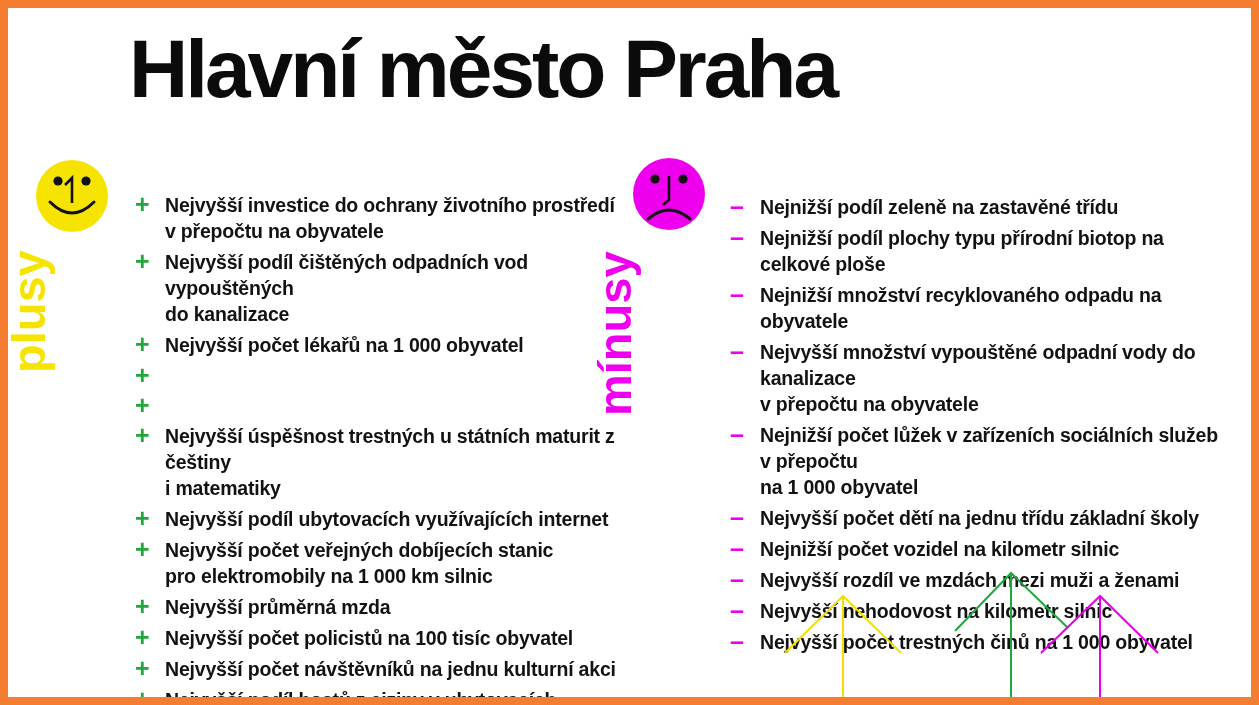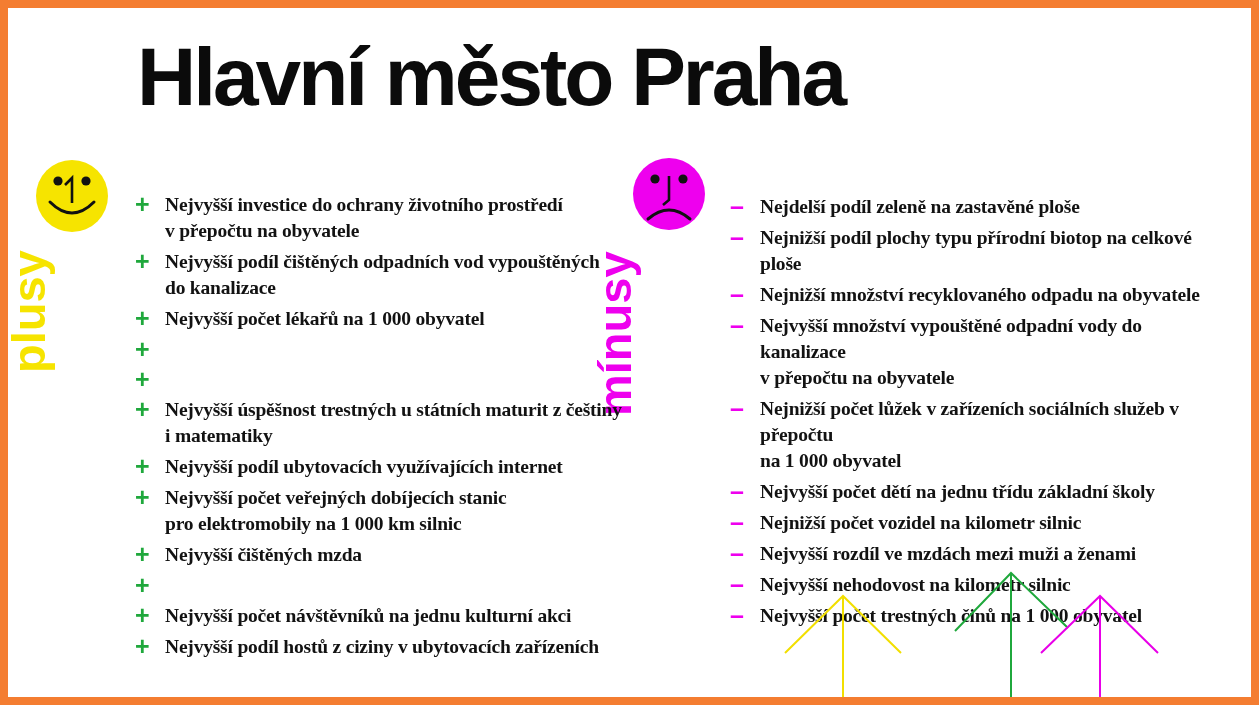--- a/index.html
+++ b/index.html
@@ -6,21 +6,21 @@
   .page{
     position:relative;
     width:1259px;height:705px;
     box-sizing:border-box;
     border:8px solid #F47D31;
     background:#fff;
     font-family:"Liberation Sans",sans-serif;
     overflow:hidden;
   }
   .page-title{
-    position:absolute;left:117px;top:14px;margin:12px;
+    position:absolute;left:117px;top:14px;margin:4px;
     font-size:82px;line-height:1.05;font-weight:bold;
     letter-spacing:-3px;color:#0b0b0b;white-space:nowrap;
   }
   .face{position:absolute;width:72px;height:72px;}
   .face-plus{left:28px;top:152px;}
   .face-minus{left:625px;top:150px;}
   .vlabel{
     position:absolute;height:47px;line-height:47px;
     font-size:47px;font-weight:bold;white-space:nowrap;
     transform:rotate(-90deg);transform-origin:0 100%;
@@ -33,21 +33,21 @@
   .minus-list{left:722px;top:186px;width:500px;}
   ul.blist li{display:flex;align-items:flex-start;margin:0 0 5px 0;}
   ul.blist .bullet{
     flex:0 0 30px;width:30px;
     font-weight:bold;font-size:25px;line-height:25px;
   }
   .plus-list .bullet{color:#1FA83C;}
   .minus-list .bullet{color:#EE00EE;font-size:27px;line-height:23px;}
   ul.blist .txt{
     font-size:19.5px;line-height:26px;font-weight:600;
-    color:#121212;white-space:pre-line;letter-spacing:-0.2px;font-family:Liberation Serif, serif;
+    color:#121212;white-space:pre-line;letter-spacing:-0.2px;
   }
   .arrows{position:absolute;left:760px;top:556px;}
 </style>
 </head>
 <body>
 
 <div class="page">
 
   <h1 class="page-title">Hlavní město Praha</h1>
 
@@ -101,39 +101,40 @@
         <span class="bullet">+</span>
         <span class="txt">Nejvyšší podíl ubytovacích využívajících internet</span>
       </li>
       <li>
         <span class="bullet">+</span>
         <span class="txt">Nejvyšší počet veřejných dobíjecích stanic
 pro elektromobily na 1 000 km silnic</span>
       </li>
       <li>
         <span class="bullet">+</span>
-        <span class="txt">Nejvyšší čištěných mzda</span>
+        <span class="txt">Nejvyšší průměrná mzda</span>
       </li>
       <li>
         <span class="bullet">+</span>
+        <span class="txt">Nejvyšší počet policistů na 100 tisíc obyvatel</span>
       </li>
       <li>
         <span class="bullet">+</span>
         <span class="txt">Nejvyšší počet návštěvníků na jednu kulturní akci</span>
       </li>
       <li>
         <span class="bullet">+</span>
         <span class="txt">Nejvyšší podíl hostů z ciziny v ubytovacích zařízeních</span>
       </li>
     </ul>
 
   <ul class="blist minus-list">
       <li>
         <span class="bullet">–</span>
-        <span class="txt">Nejdelší podíl zeleně na zastavěné ploše</span>
+        <span class="txt">Nejnižší podíl zeleně na zastavěné třídu</span>
       </li>
       <li>
         <span class="bullet">–</span>
         <span class="txt">Nejnižší podíl plochy typu přírodní biotop na celkové ploše</span>
       </li>
       <li>
         <span class="bullet">–</span>
         <span class="txt">Nejnižší množství recyklovaného odpadu na obyvatele</span>
       </li>
       <li>

